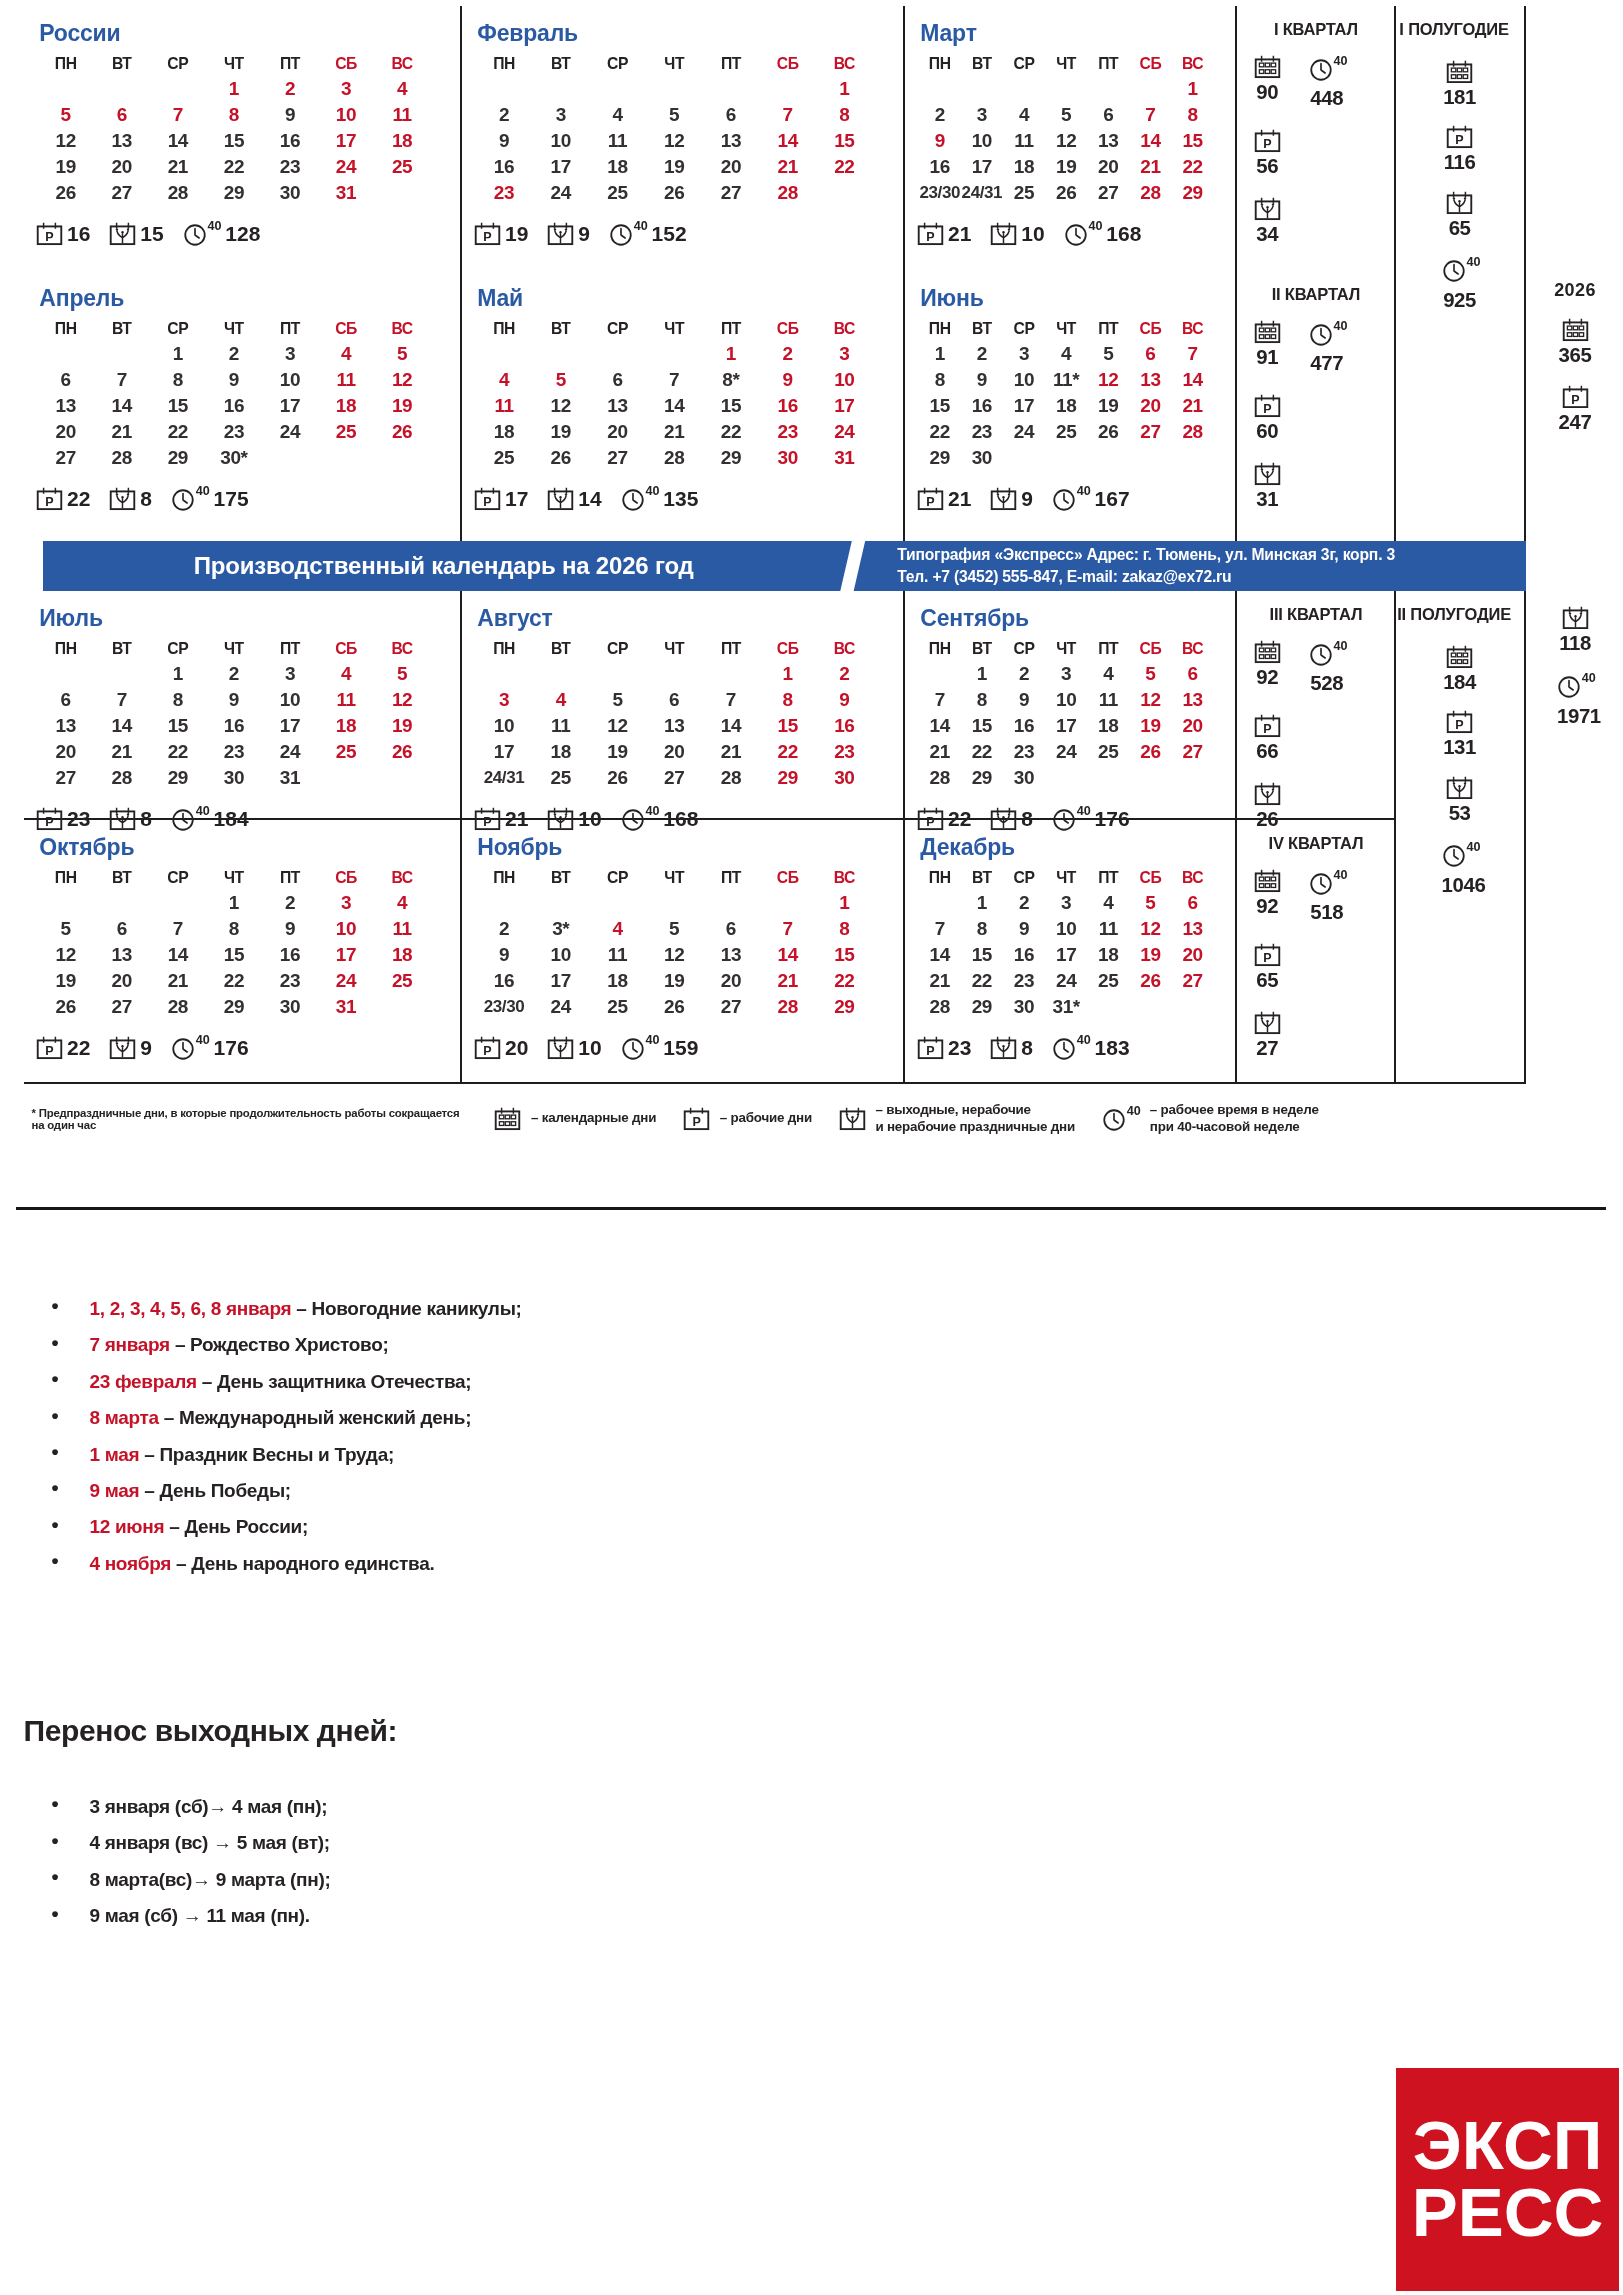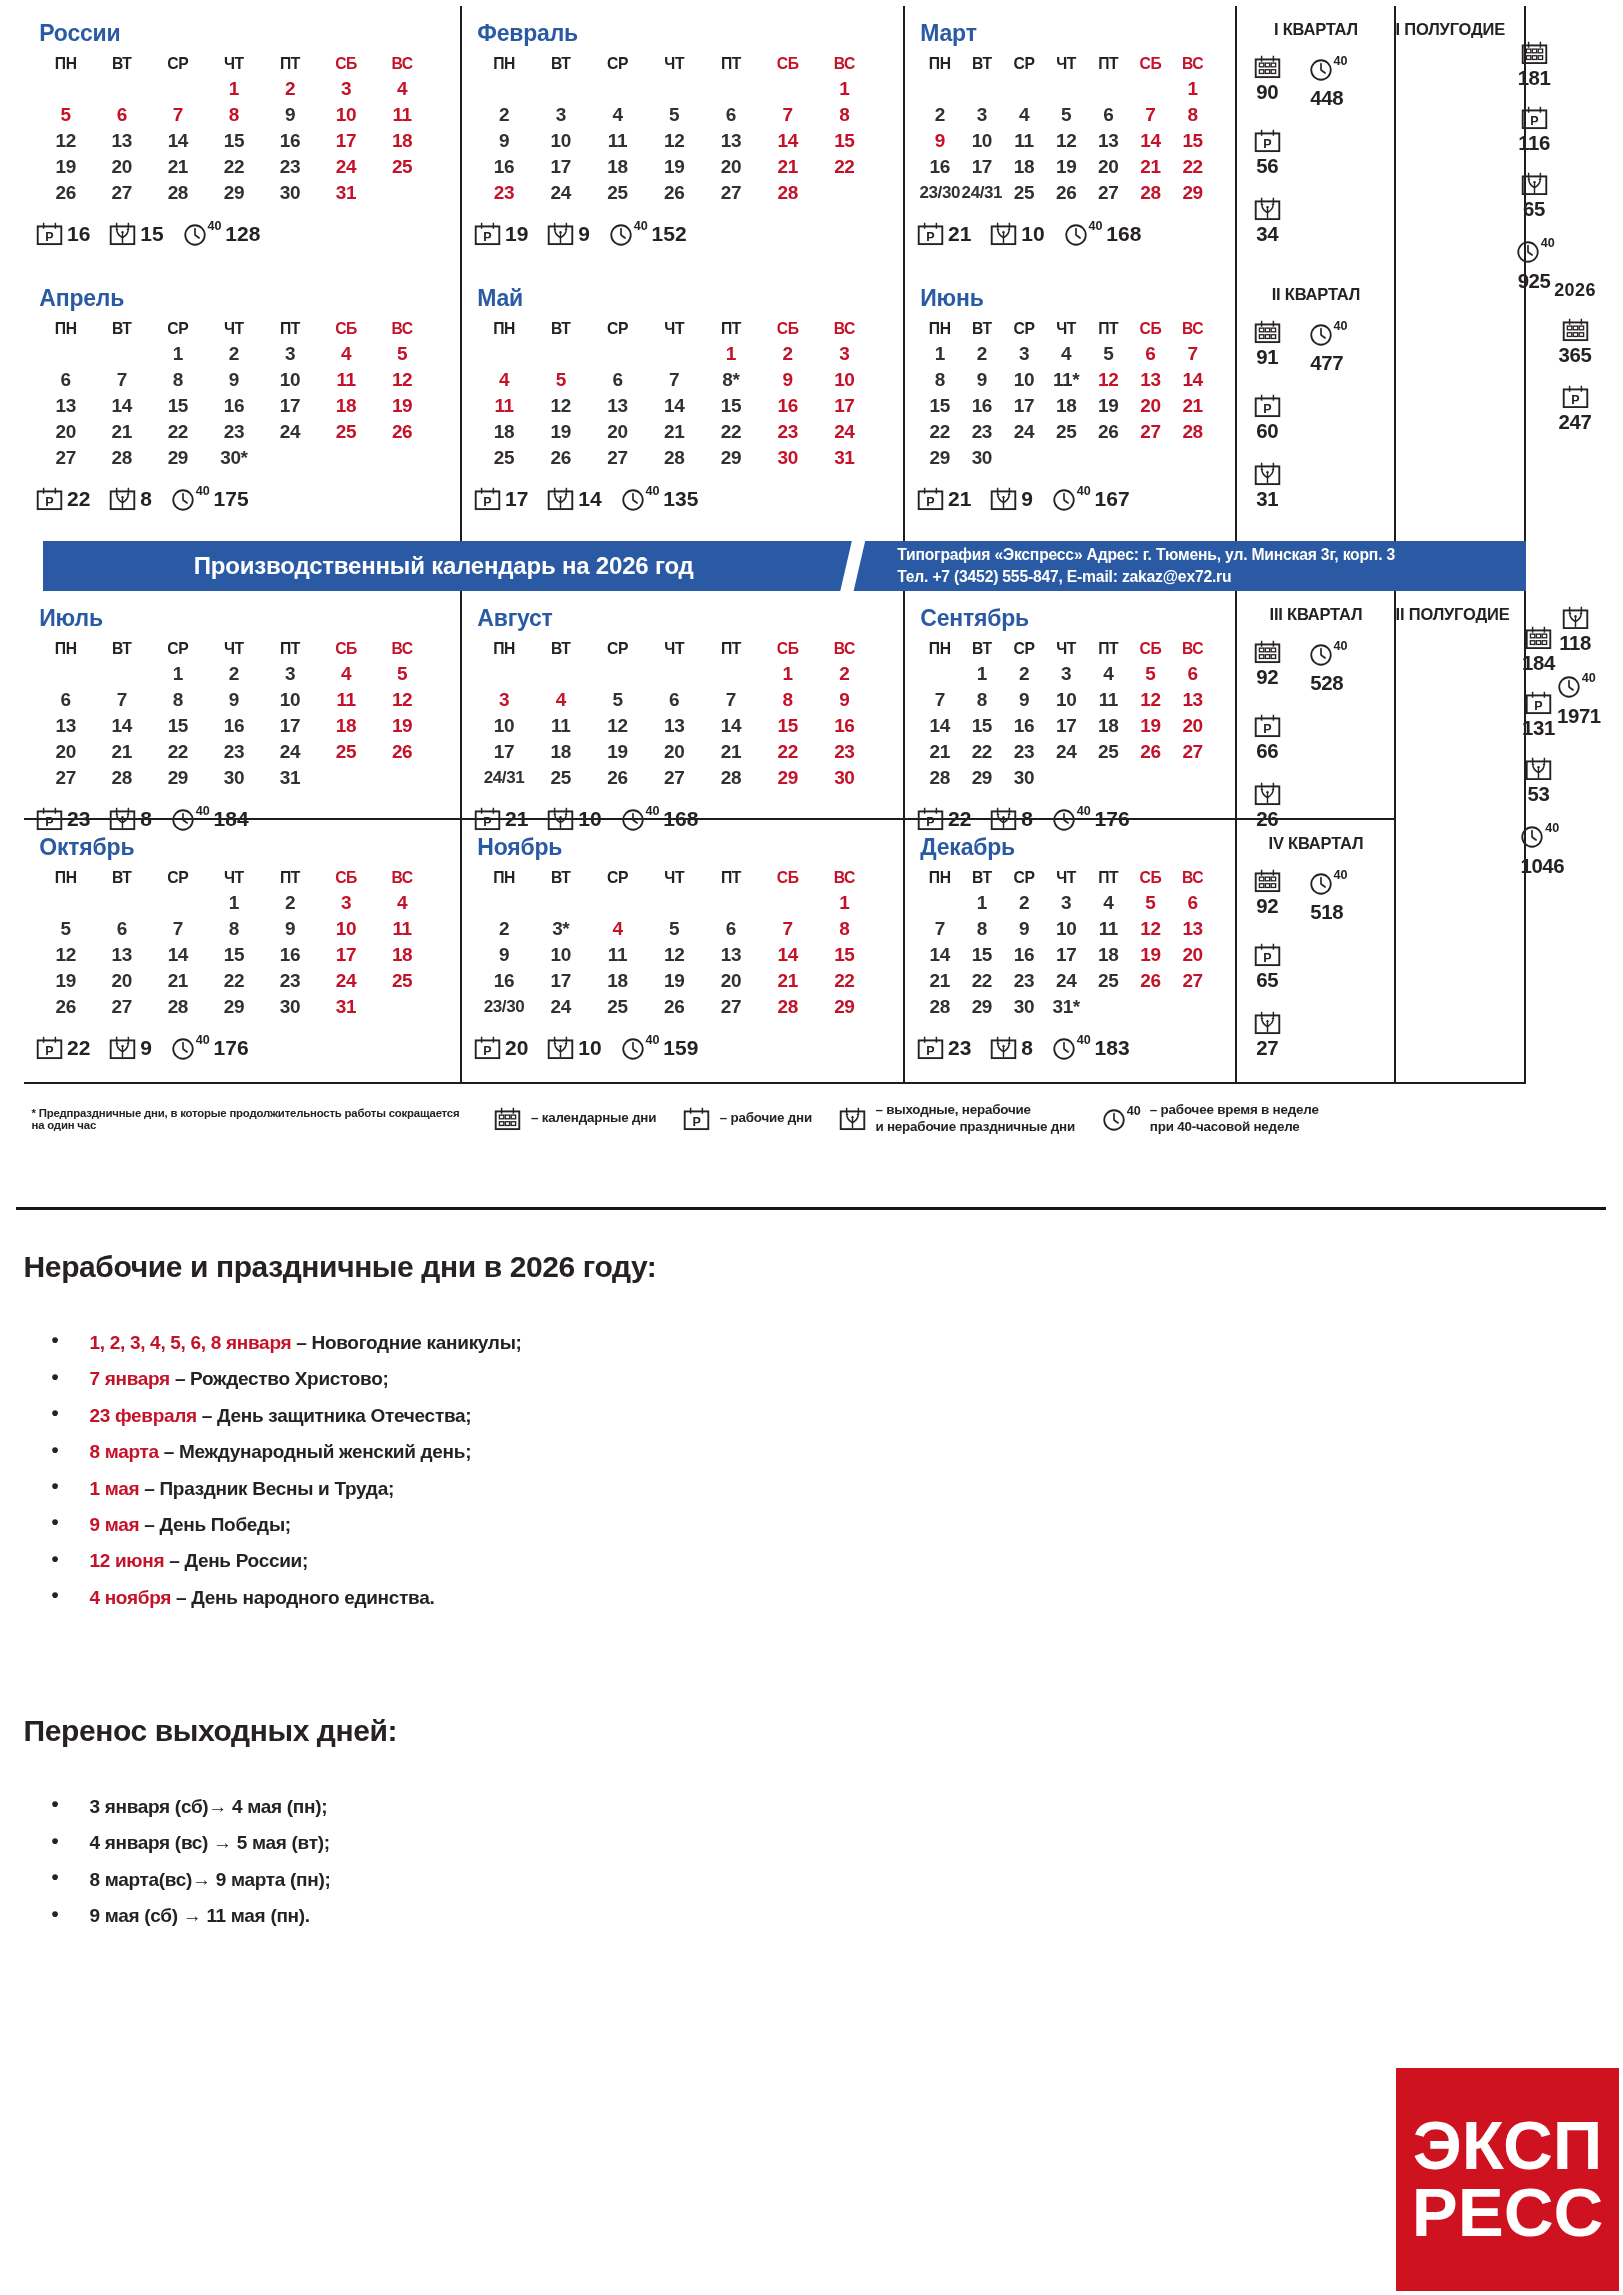--- a/index.html
+++ b/index.html
@@ -37,21 +37,21 @@
   .mstats{display:flex;align-items:center;gap:19px;margin-top:14px;font-size:21px;padding-left:3.1px;}
   .stat{display:inline-flex;align-items:center;gap:3.9px;}
 
   
   .qcol{border-right:2px solid var(--line);padding:14px 0 0 12.6px;box-sizing:border-box;}
   .qtitle{font-size:16.5px;letter-spacing:-0.2px;text-align:center;padding-right:11px;white-space:nowrap;}
   .qtop{display:flex;gap:23.6px;margin-top:15.7px;}
   .vstat{width:36px;text-align:center;}
   .qcol > .vstat{margin-top:19px;}
   .vnum{font-size:20.4px;margin-top:2.4px;letter-spacing:-0.4px;}
-  .hcol{border-right:2px solid var(--line);padding-top:14px;box-sizing:border-box;display:flex;flex-direction:row;align-items:flex-start;}
+  .hcol{border-right:2px solid var(--line);padding-top:14px;box-sizing:border-box;display:flex;flex-direction:column;align-items:center;}
   .hstack{display:flex;flex-direction:column;align-items:center;gap:16.5px;margin-top:20.4px;}
   .hr-bottom{border-bottom:2px solid var(--line);}
 
   
   .banner{
     grid-row:3;grid-column:1/6;position:relative;background:var(--blue);
     margin-left:19.6px;overflow:hidden;color:#fff;
   }
   .banner-title{
     position:absolute;left:0;top:0;width:801px;height:100%;
@@ -1157,21 +1157,20 @@
             <use href="#ic-clock"></use>
           </svg>
           <span class="c40">40</span>
         </span><div class="vnum">1971</div></div>
     </div>
 </div>
 
 <div class="rule"></div>
 
 <div class="section" id="holidays">
-  <div class="h2">Нерабочие и праздничные дни в 2026 году:</div>
   <div class="blist" id="holiday-list">
       <div class="bitem">
         <span><span class="red">1, 2, 3, 4, 5, 6, 8 января </span><span>– Новогодние каникулы;</span></span>
       </div>
       <div class="bitem">
         <span><span class="red">7 января </span><span>– Рождество Христово;</span></span>
       </div>
       <div class="bitem">
         <span><span class="red">23 февраля </span><span>– День защитника Отечества;</span></span>
       </div>

